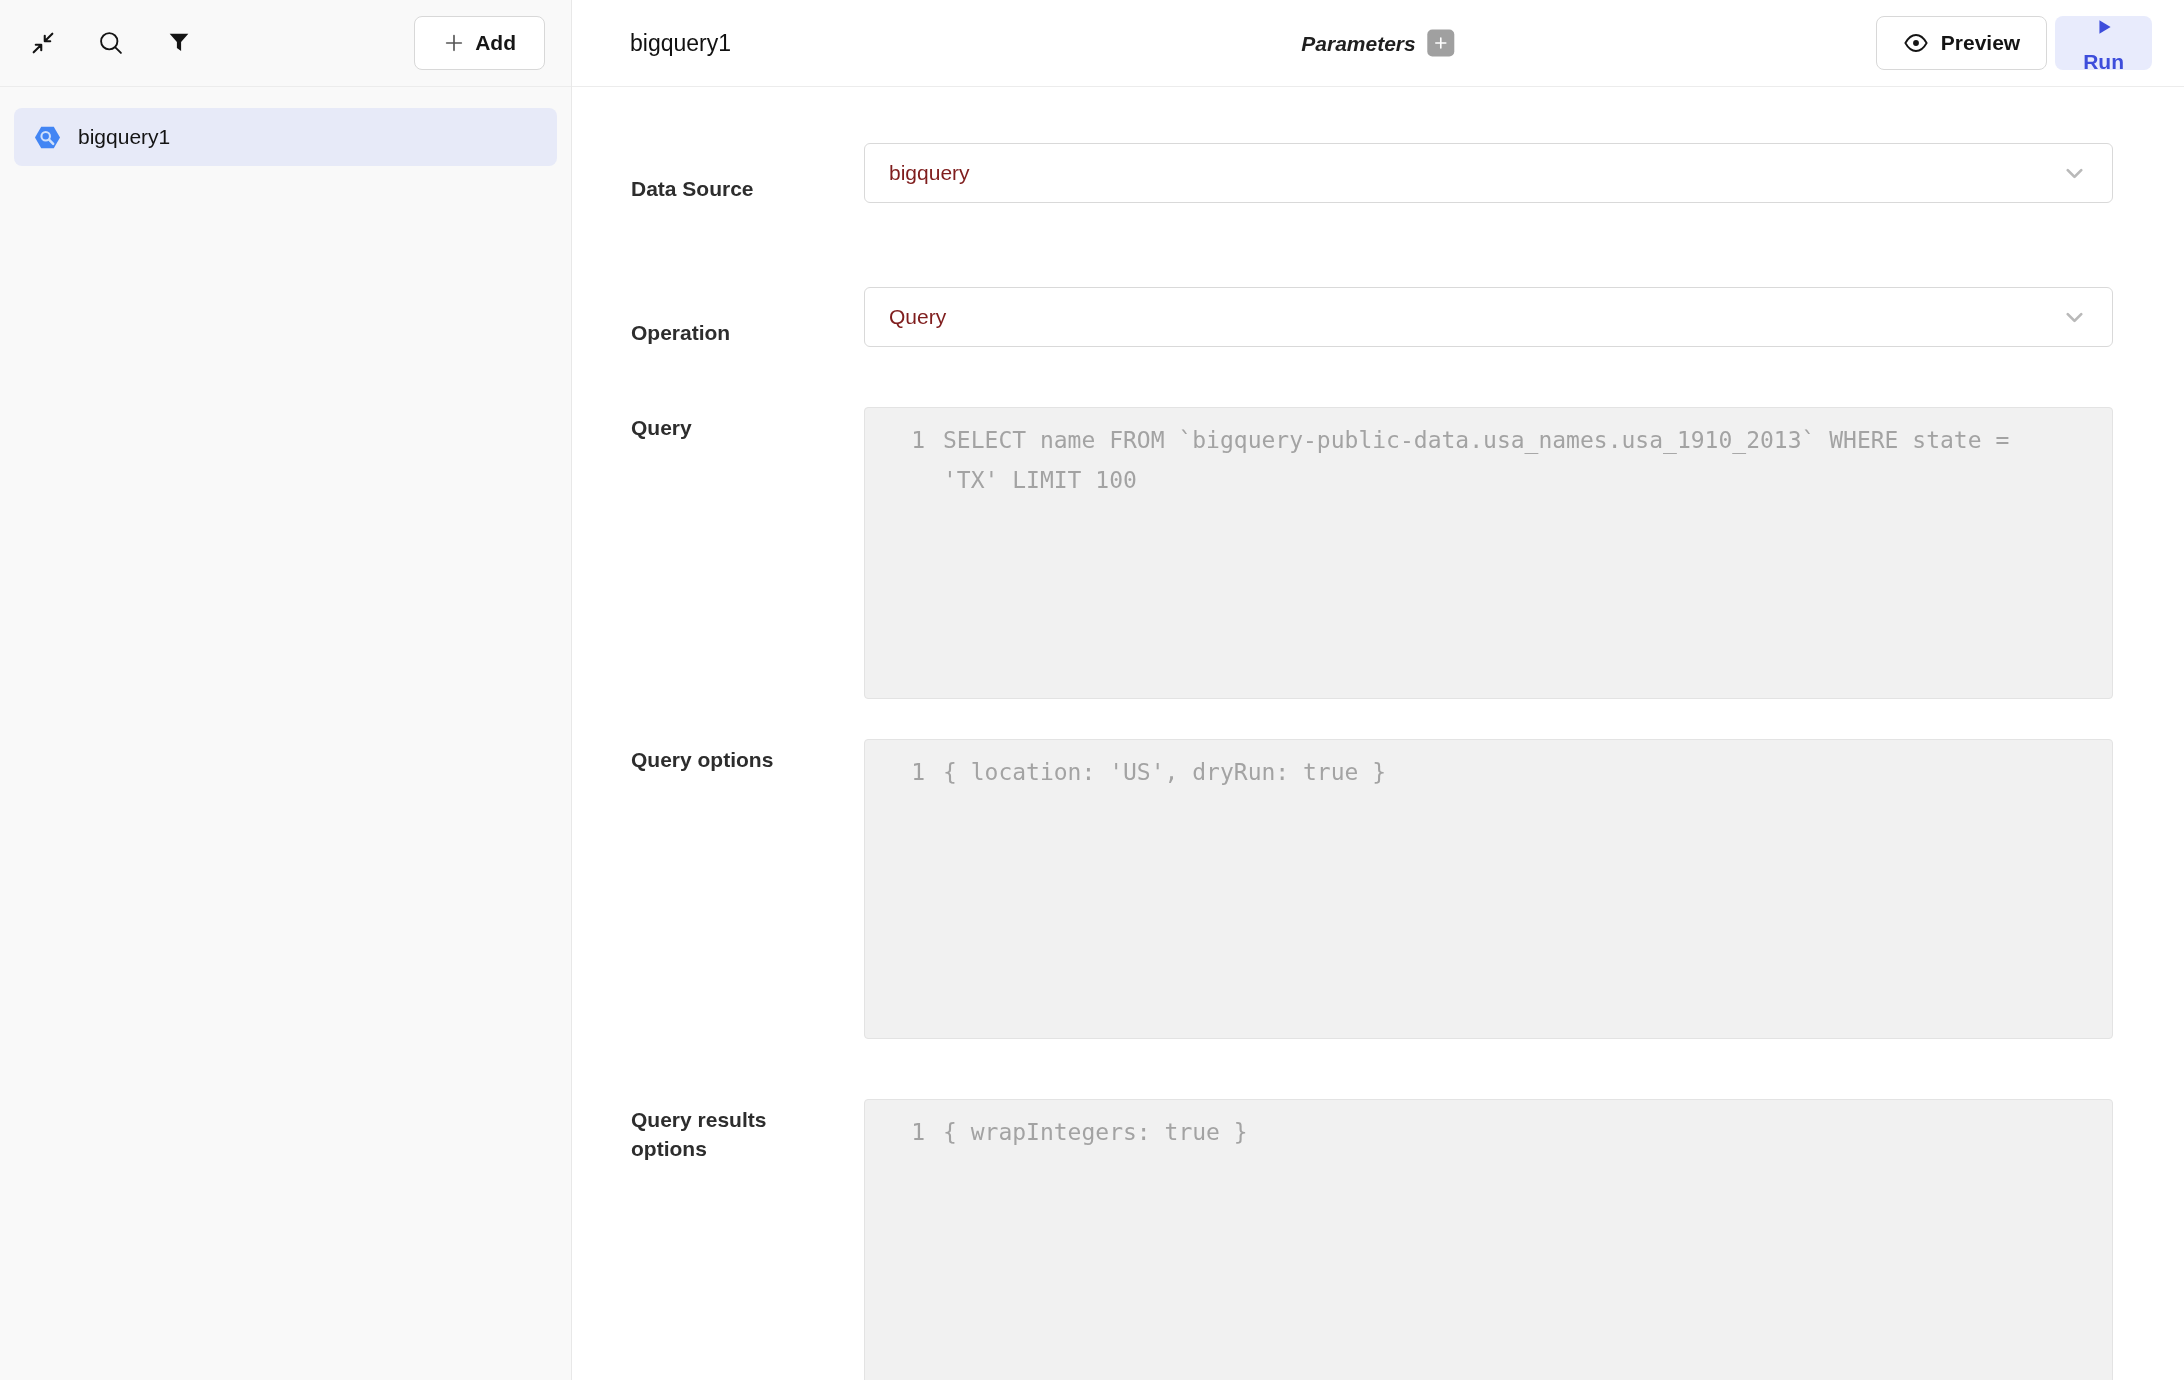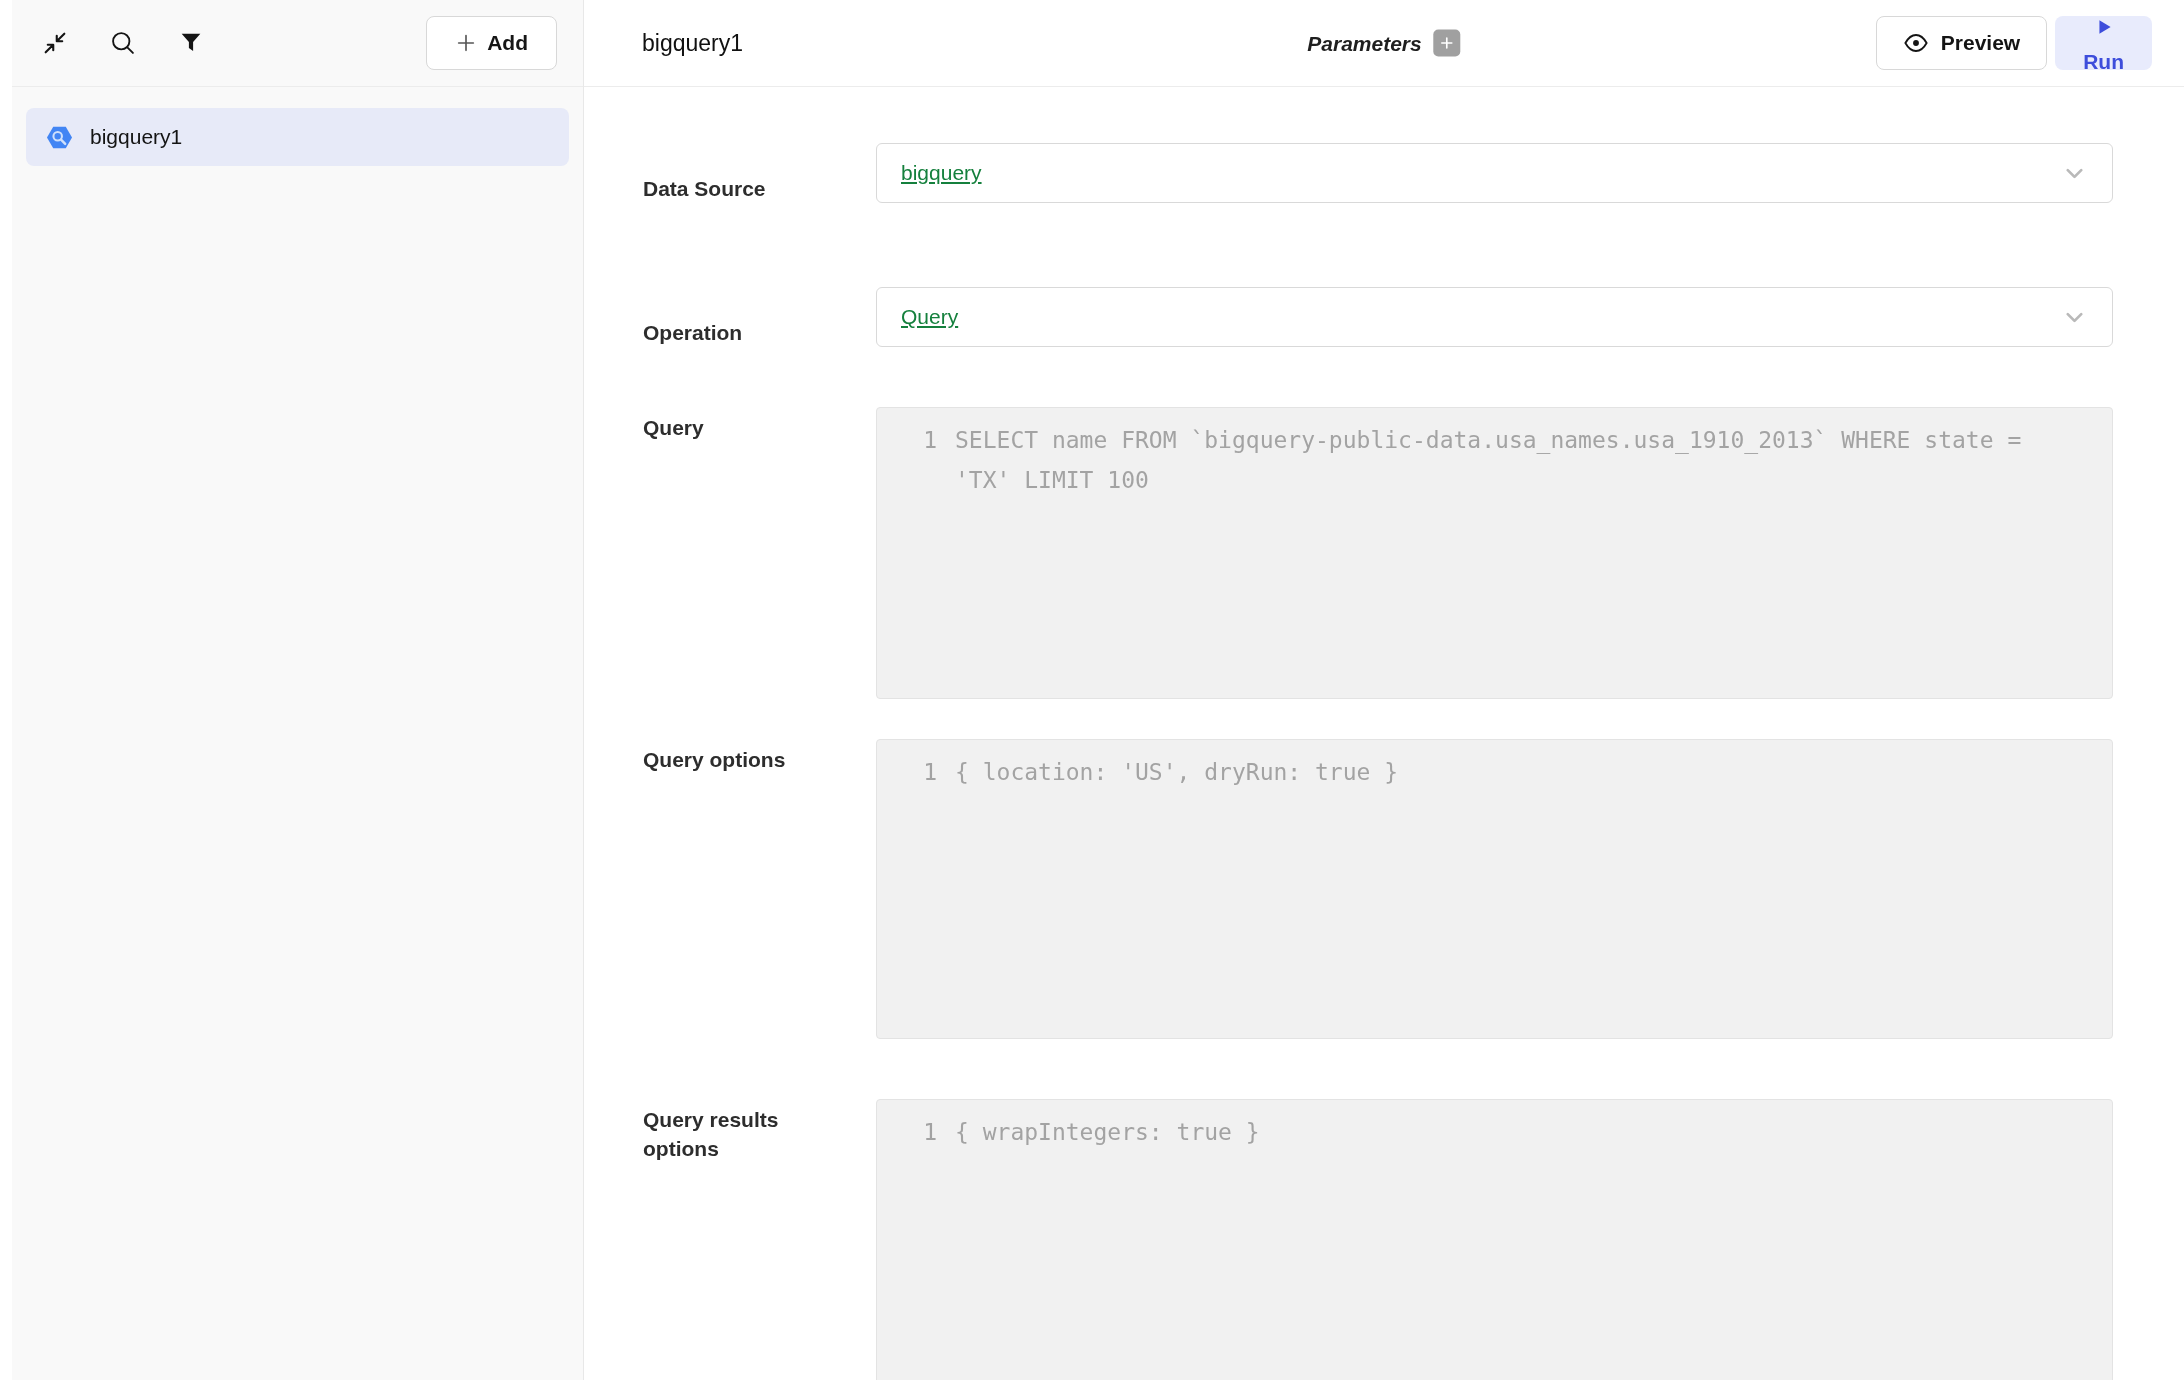--- a/index.html
+++ b/index.html
@@ -8,21 +8,21 @@
     --selected_bg:#e7eaf8;
     --bigquery_blue:#4285f4;
   }
   *{box-sizing:border-box;margin:0;padding:0;}
   html,body{width:2184px;height:1380px;overflow:hidden;}
   body{
     font-family:"Liberation Sans", sans-serif;
     background:#ffffff;
     color:#141414;
   }
-  .app{display:flex;width:2184px;height:1380px;padding-left:12px;}
+  .app{display:flex;width:2184px;height:1380px;}
 
   
   .sidebar{
     width:572px;flex:0 0 572px;height:100%;
     background:#f9f9f9;border-right:1px solid #e8e8e8;
     display:flex;flex-direction:column;
   }
   .sidebar-toolbar{
     height:87px;flex:0 0 87px;border-bottom:1px solid #ececec;
     display:flex;align-items:center;padding:0 26px;
@@ -96,21 +96,21 @@
     line-height:29px;padding-right:30px;
   }
   .row-top .field-label{padding-top:6px;}
   .field-control{flex:1;min-width:0;}
 
   .select-control{
     width:100%;height:60px;background:#ffffff;border:1px solid #d9d9d9;border-radius:6px;
     display:flex;align-items:center;justify-content:space-between;
     padding:0 24px;cursor:pointer;
   }
-  .select-value{font-size:21px;color:#15803d;text-decoration:underline;}
+  .select-value{font-size:21px;color:#7f1d1d;}
   .select-control svg{width:27px;height:27px;flex:0 0 27px;}
 
   .code-editor{
     width:100%;background:#f1f1f1;border:1px solid #e3e3e3;border-radius:4px;
     display:flex;align-items:flex-start;
     padding:12px 30px 12px 36px;cursor:text;
   }
   .editor-query{height:292px;}
   .editor-options{height:300px;}
   .editor-results{height:296px;}

